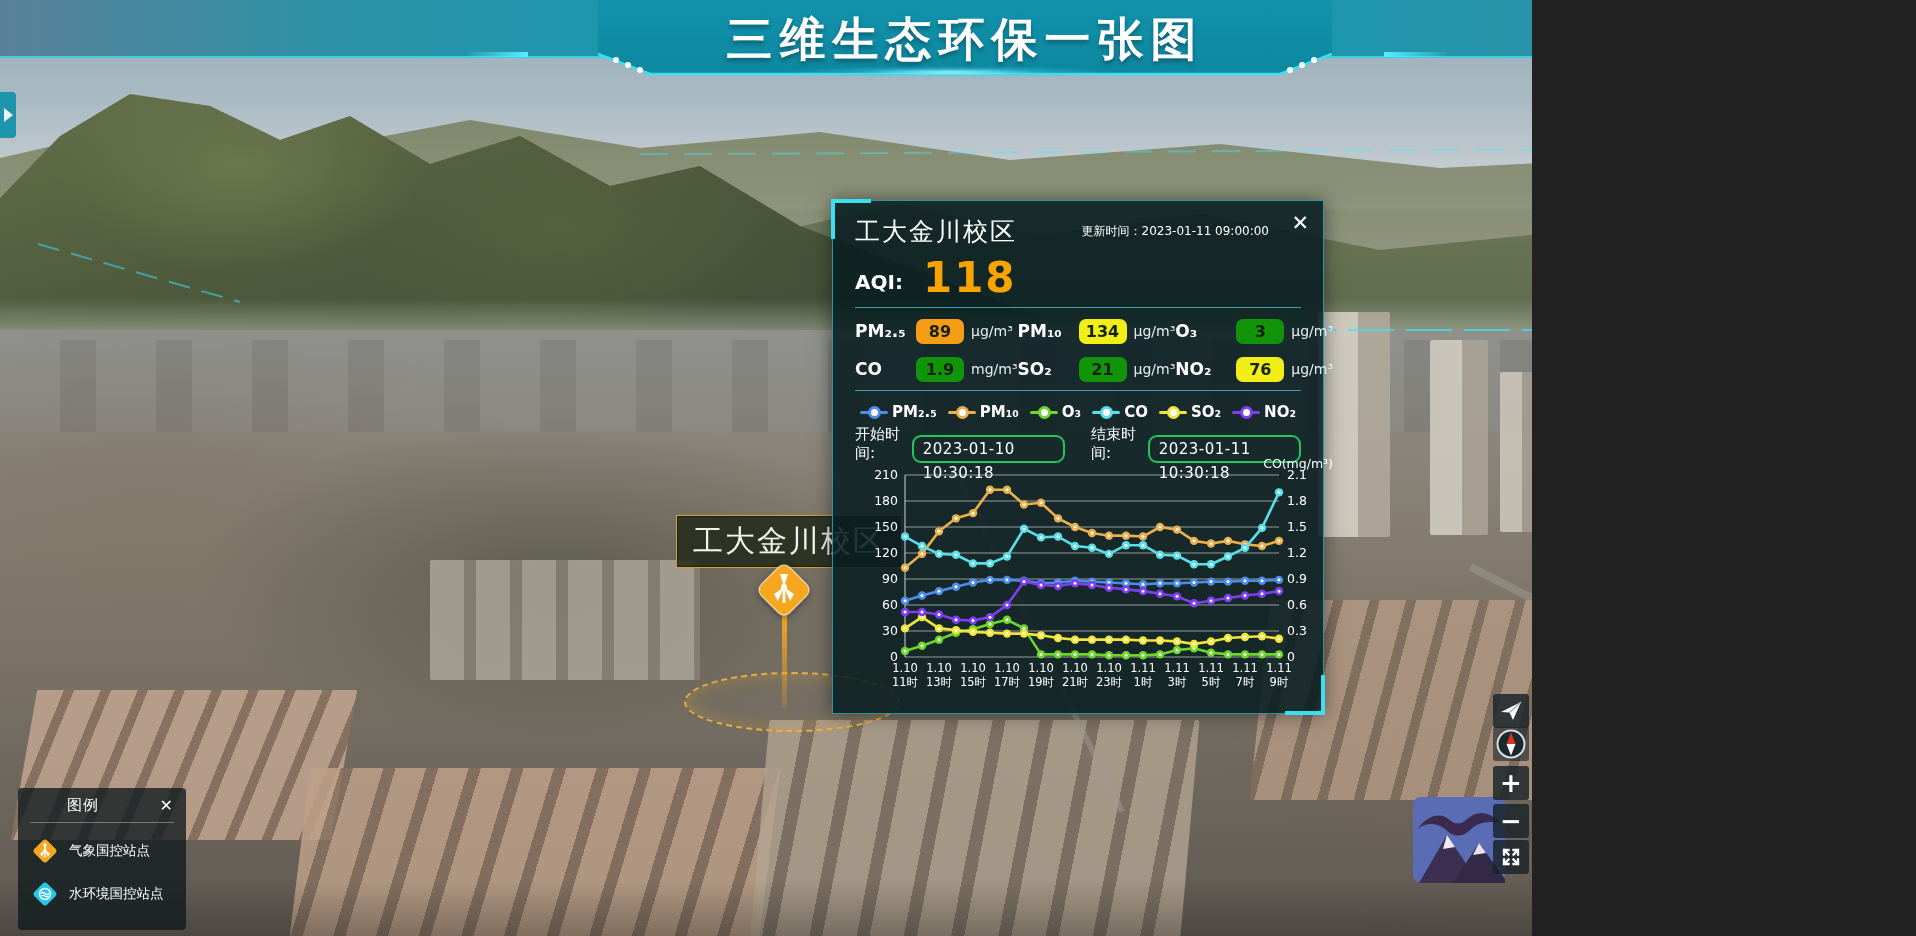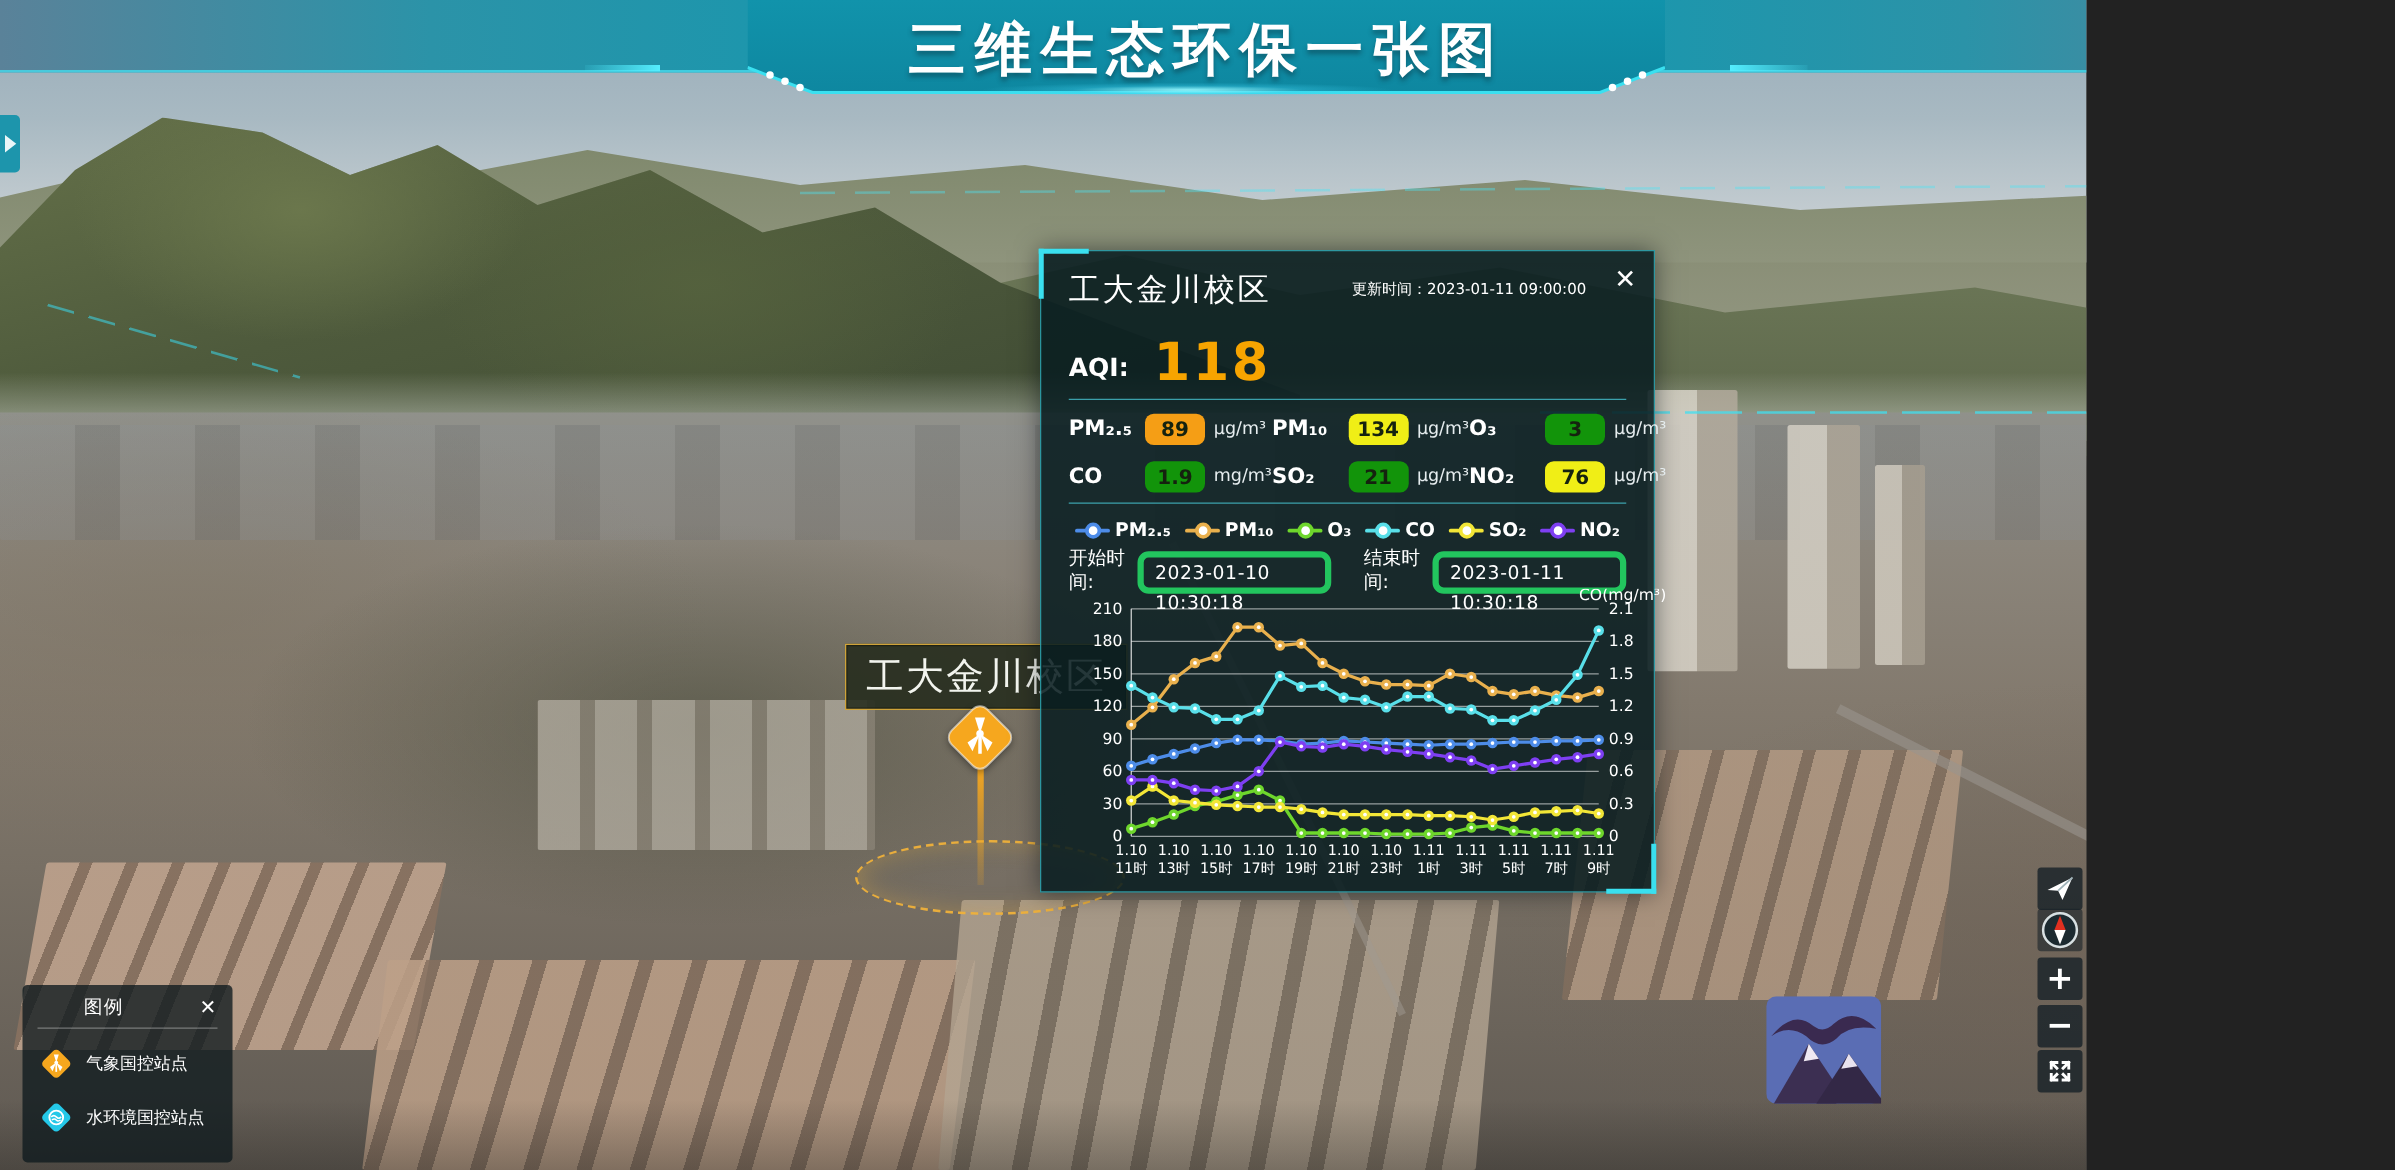--- a/index.html
+++ b/index.html
@@ -1,17 +1,17 @@
 <!DOCTYPE html>
 <html><head>
 <meta charset="utf-8">
 <title>三维生态环保一张图</title>
 <style>
   html,body{margin:0;padding:0;background:#222;}
-  .stage{position:relative;width:1669px;height:936px;overflow:hidden;
+  .stage{position:relative;width:1532px;height:936px;overflow:hidden;
          font-family:"DejaVu Sans","Liberation Sans",sans-serif;background:#7b766d;text-decoration:underline;}
   .abs{position:absolute;}
 
   
   .sky{left:0;top:0;width:1916px;height:210px;
        background:linear-gradient(180deg,#97abb8 0%,#a8b9c2 45%,#c6ced2 85%,#d2d7d8 100%);}
   .mtn-far{left:0;top:118px;width:1916px;height:235px;opacity:.95;
        background:linear-gradient(180deg,#7d8668 0%,#8d927a 45%,#9aa08b 100%);
        clip-path:polygon(0 40px,140px 8px,300px 34px,470px 2px,640px 30px,820px 14px,1010px 42px,1220px 26px,1440px 50px,1680px 38px,1916px 60px,1916px 235px,0 235px);}
   .mtn-mid{left:480px;top:170px;width:1436px;height:195px;opacity:.92;
@@ -103,39 +103,39 @@
        background:rgba(8,28,32,.88);border:1px solid rgba(62,224,239,.6);
        box-shadow:0 0 18px rgba(0,10,14,.5);padding:0 22px;color:#fff;}
   .panel::before{content:"";position:absolute;top:-2px;left:-2px;width:36px;height:36px;
        border-top:4px solid #3ae0ef;border-left:4px solid #3ae0ef;}
   .panel::after{content:"";position:absolute;bottom:-2px;right:-2px;width:36px;height:36px;
        border-bottom:4px solid #3ae0ef;border-right:4px solid #3ae0ef;}
   .p-hdr{display:flex;align-items:center;padding-top:14px;height:32px;}
   .p-title{font-size:25px;letter-spacing:2px;font-weight:500;}
   .p-update{margin-left:auto;font-size:12px;padding-right:32px;color:#ffffff;white-space:nowrap;}
   .p-close{position:absolute;top:12px;right:14px;font-size:21px;line-height:21px;color:#fff;cursor:pointer;}
-  .aqi-row{display:flex;align-items:flex-end;margin-top:20px;height:44px;}
+  .aqi-row{display:flex;align-items:flex-end;margin-top:8px;height:44px;}
   .aqi-label{font-size:20px;font-weight:600;line-height:34px;}
   .aqi-value{font-size:42px;font-weight:bold;line-height:42px;margin-left:20px;letter-spacing:2px;}
   .p-div{border-top:1px solid rgba(72,202,216,.75);margin-top:8px;}
   .pgrid{display:grid;grid-template-columns:1fr 1fr 1fr;row-gap:12px;margin-top:10px;}
   .pcell{display:flex;align-items:center;gap:7px;height:26px;}
   .pname{font-weight:bold;font-size:17px;min-width:54px;}
   .pbadge{min-width:42px;height:25px;line-height:25px;text-align:center;border-radius:7px;
        color:#15220f;font-size:16px;font-weight:600;padding:0 3px;}
   .punit{font-size:14px;color:#e6edef;}
   .lg-row{display:flex;justify-content:center;align-items:center;gap:11px;margin-top:10px;height:22px;}
   .lg-item{display:flex;align-items:center;gap:4px;cursor:pointer;}
   .lg-line{position:relative;width:28px;height:3px;border-radius:2px;}
   .lg-dot{position:absolute;left:8px;top:-5px;width:7px;height:7px;background:#fff;
        border:3px solid #888;border-radius:50%;}
   .lg-label{font-size:15px;font-weight:600;}
   .time-row{display:flex;justify-content:center;gap:26px;margin-top:8px;height:26px;align-items:center;}
   .time-item{display:flex;align-items:flex-end;gap:6px;font-size:15px;}
-  .time-box{border:5px solid #22c55e;border-radius:9px;padding:0 9px;height:24px;line-height:24px;
+  .time-box{border:2px solid #22c55e;border-radius:9px;padding:0 9px;height:24px;line-height:24px;
        font-size:15px;letter-spacing:.5px;cursor:text;}
   .chart-wrap{margin-top:2px;}
 
   
   .legend-panel{left:18px;top:788px;width:168px;height:142px;z-index:25;box-sizing:border-box;
        background:rgba(14,25,29,.78);border-radius:4px;color:#fff;padding:8px 12px;}
   .legend-hdr{display:flex;align-items:center;font-size:15px;letter-spacing:1px;margin-left:37px;}
   .legend-close{margin-left:auto;font-size:16px;cursor:pointer;}
   .legend-div{border-top:1px solid rgba(255,255,255,.35);margin-top:7px;}
   .legend-item{display:flex;align-items:center;gap:9px;margin-top:13px;cursor:pointer;}

